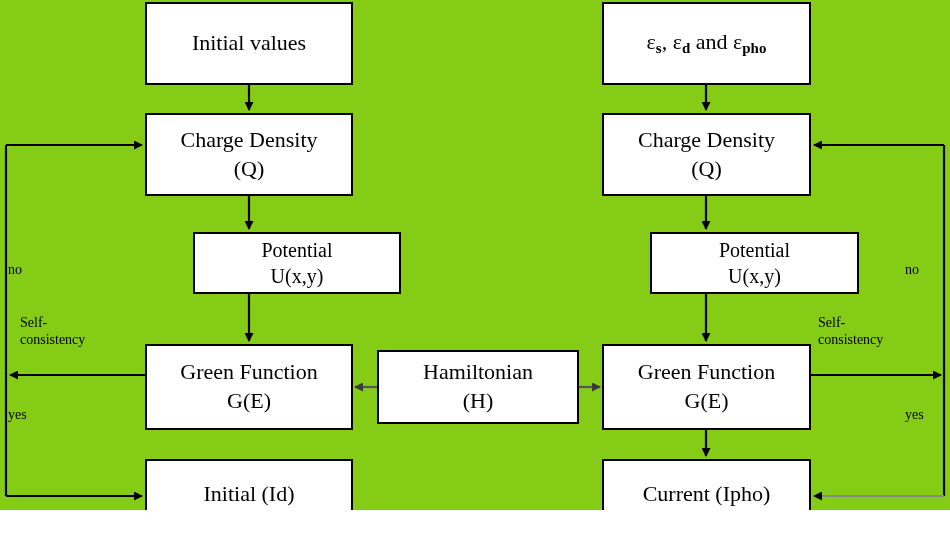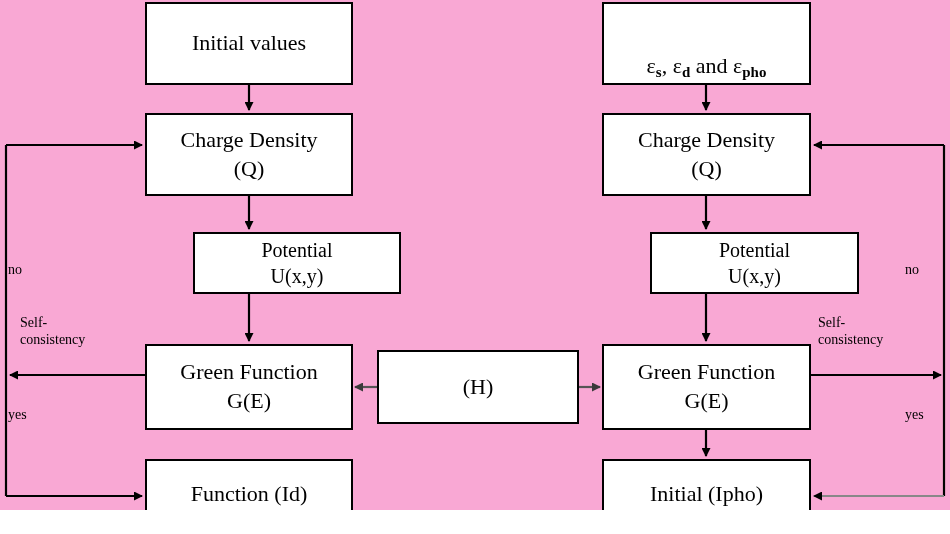--- a/index.html
+++ b/index.html
@@ -8,21 +8,21 @@
     background: #ffffff;
   }
   body {
     font-family: "Liberation Serif", "DejaVu Serif", serif;
     color: #000000;
   }
   #canvas {
     position: relative;
     width: 950px;
     height: 510px;
-    background: #f9a8d4;
+    background: #84cc16;
     overflow: hidden;
     text-decoration: underline;
   }
   #svg-layer {
     position: absolute;
     left: 0;
     top: 0;
     width: 950px;
     height: 534px;
   }
@@ -55,21 +55,21 @@
     position: absolute;
     font-size: 14px;
     white-space: nowrap;
     line-height: 1.18;
     z-index: 3;
     background: transparent;
   }
   .edge-label.two-line { text-align: left; }
   
   #node-init        { left: 145px; top: 2px;   width: 208px; height: 83px; }
-  #node-eps         { left: 602px; top: 2px;   width: 209px; height: 83px; justify-content: flex-end; }
+  #node-eps         { left: 602px; top: 2px;   width: 209px; height: 83px; }
   #node-charge-l    { left: 145px; top: 113px; width: 208px; height: 83px; }
   #node-charge-r    { left: 602px; top: 113px; width: 209px; height: 83px; }
   #node-potential-l { left: 145px; top: 232px; width: 208px; height: 62px; }
   #node-potential-r { left: 602px; top: 232px; width: 209px; height: 62px; }
   #node-green-l     { left: 145px; top: 344px; width: 208px; height: 86px; }
   #node-green-r     { left: 602px; top: 344px; width: 209px; height: 86px; }
   #node-hamiltonian { left: 377px; top: 350px; width: 202px; height: 74px; }
   #node-current-l   { left: 145px; top: 459px; width: 208px; height: 70px; }
   #node-current-r   { left: 602px; top: 459px; width: 209px; height: 70px; }
   
@@ -156,29 +156,30 @@
     <span class="line">Green Function</span>
     <span class="line">G(E)</span>
   </div>
 
   <div class="node t22" id="node-green-r">
     <span class="line">Green Function</span>
     <span class="line">G(E)</span>
   </div>
 
   <div class="node t22" id="node-hamiltonian">
+    <span class="line">Hamiltonian</span>
     <span class="line">(H)</span>
   </div>
 
   <div class="node t22" id="node-current-l">
-    <span class="line">Function   (Id)</span>
+    <span class="line">Initial   (Id)</span>
   </div>
 
   <div class="node t22" id="node-current-r">
-    <span class="line">Initial   (Ipho)</span>
+    <span class="line">Current   (Ipho)</span>
   </div>
 
   <div class="edge-label" id="lbl-no-left">no</div>
 
   <div class="edge-label two-line" id="lbl-sc-left">
     <div>Self-</div>
     <div>consistency</div>
   </div>
 
   <div class="edge-label" id="lbl-yes-left">yes</div>

